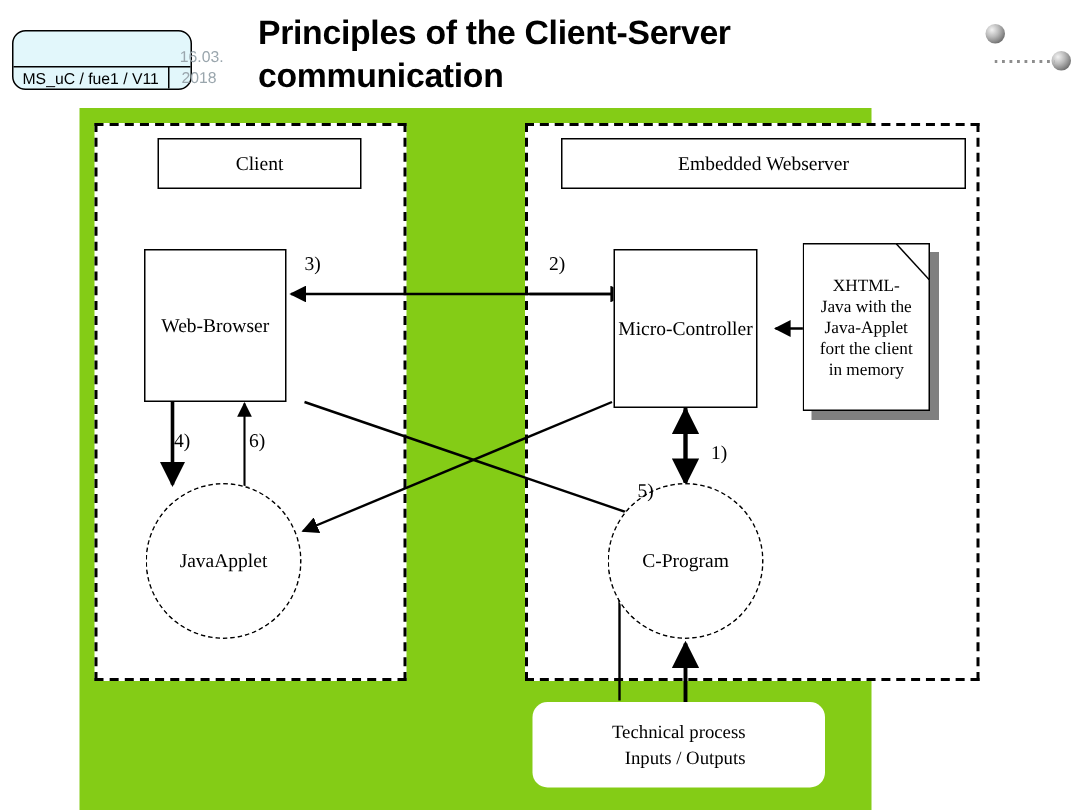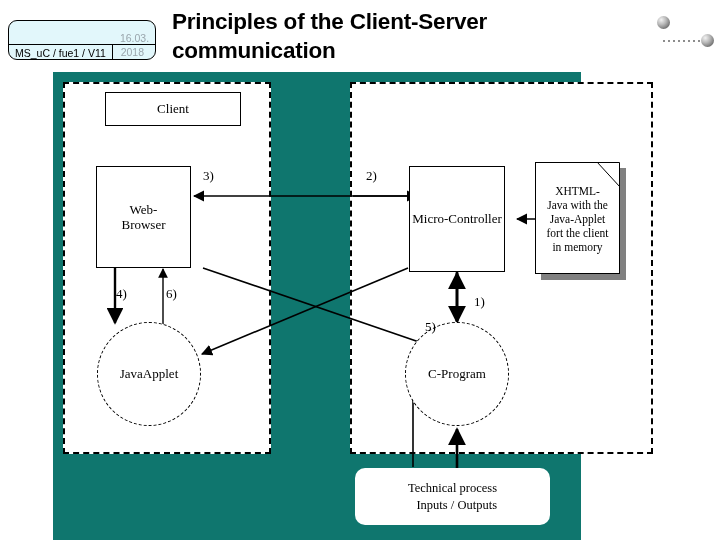--- a/index.html
+++ b/index.html
@@ -2,62 +2,62 @@
 <html><head>
 <meta charset="utf-8">
 <style>
   html,body{margin:0;padding:0;}
   body{
     width:720px;height:540px;background:#ffffff;overflow:hidden;position:relative;
     font-family:"Liberation Sans", sans-serif;
   }
   
   #header-stamp{
-    position:absolute;left:8px;top:20px;width:148px;height:40px;
+    position:absolute;left:8px;top:20px;width:120px;height:40px;
     background:#e2f7fb;border:1px solid #000;border-radius:9px;
     box-sizing:border-box;
   }
   #header-stamp .stamp-divider{
     position:absolute;left:0;right:0;top:23px;height:1px;background:#000;
   }
   #header-stamp .stamp-vdiv{
     position:absolute;left:103px;top:23px;bottom:0;width:1px;background:#000;
   }
   #stamp-id{
     position:absolute;left:6px;top:25px;width:96px;height:14px;
     font-size:10.5px;color:#000;line-height:14px;white-space:nowrap;
   }
   #stamp-date-top{
     position:absolute;left:104px;top:11px;width:43px;
     font-size:10.5px;color:#9aa6ad;text-align:center;line-height:12px;
   }
   #stamp-date-bottom{
-    position:absolute;left:92px;top:25px;width:43px;
-    font-size:10.5px;color:#9aa6ad;text-align:right;line-height:12px;
+    position:absolute;left:112px;top:25px;width:43px;
+    font-size:10.5px;color:#9aa6ad;text-align:left;line-height:12px;
   }
   #slide-title{
     position:absolute;left:172px;top:8px;width:430px;
     font-size:22.5px;font-weight:bold;color:#000;line-height:1.28;
     letter-spacing:-0.2px;
   }
   
   .sphere{
     position:absolute;border-radius:50%;
     background:radial-gradient(circle at 33% 30%, #f2f2f2 0%, #b9b9b9 38%, #8d8d8d 62%, #3d3d3d 100%);
   }
   #sphere-upper{left:657px;top:16px;width:13px;height:13px;}
   #sphere-lower{left:701px;top:34px;width:13px;height:13px;}
   #sphere-dots{
     position:absolute;left:663px;top:40px;width:40px;height:2px;
     background-image:linear-gradient(to right,#8d8d8d 0 2px,transparent 2px 5px);
     background-size:5px 2px;
   }
   
   #diagram-canvas{
-    position:absolute;left:53px;top:72px;width:528px;height:468px;background:#0f766e;
+    position:absolute;left:53px;top:72px;width:528px;height:468px;background:#84cc16;
   }
   .panel{
     position:absolute;background:#ffffff;border:2px dashed #000;box-sizing:border-box;
   }
   #panel-client{left:10px;top:10px;width:208px;height:372px;}
   #panel-server{left:297px;top:10px;width:303px;height:372px;}
   .node-box{
     position:absolute;background:#fff;border:1px solid #000;box-sizing:border-box;
     display:flex;align-items:center;justify-content:center;text-align:center;
     font-family:"Liberation Serif", serif;font-size:13px;color:#000;line-height:1.18;
@@ -160,30 +160,31 @@
     <line x1="404" y1="200" x2="404" y2="250" stroke="#000" stroke-width="2.6" marker-end="url(#arrow)"></line>
 
     <line x1="238" y1="147" x2="167" y2="147" stroke="#000" stroke-width="1.6" marker-end="url(#arrow)" transform="translate(297,0)"></line>
 
     <line x1="404" y1="420" x2="404" y2="357" stroke="#000" stroke-width="2.6" marker-end="url(#arrow)"></line>
     <line x1="360" y1="395" x2="360" y2="300" stroke="#000" stroke-width="1.6"></line>
   </svg>
 
   <div class="node-box" id="box-client" style="left:52px;top:20px;">Client</div>
 
-  <div class="node-box" id="box-webbrowser" style="left:43px;top:94px;flex-direction:column;">
+  <div class="node-box" id="box-webbrowser" style="left:43px;top:94px;">
     <span>Web-</span>
     <span>Browser</span>
   </div>
 
   <div class="node-circle" id="circle-javaapplet" style="flex-direction:row;">
     <span>Java</span>
     <span>Applet</span>
   </div>
 
+  <div class="node-box" id="box-embedded" style="left:321px;top:20px;">Embedded Webserver</div>
 
   <div class="node-box" id="box-microcontroller" style="left:356px;top:94px;flex-direction:row;">
     <span>Micro-</span>
     <span>Controller</span>
   </div>
 
   <div class="node-circle" id="circle-cprogram" style="left:352px;top:250px;">C-Program</div>
 
   <div id="doc-xhtml" style="left:482px;top:90px;">
     <div class="doc-shadow"></div>

